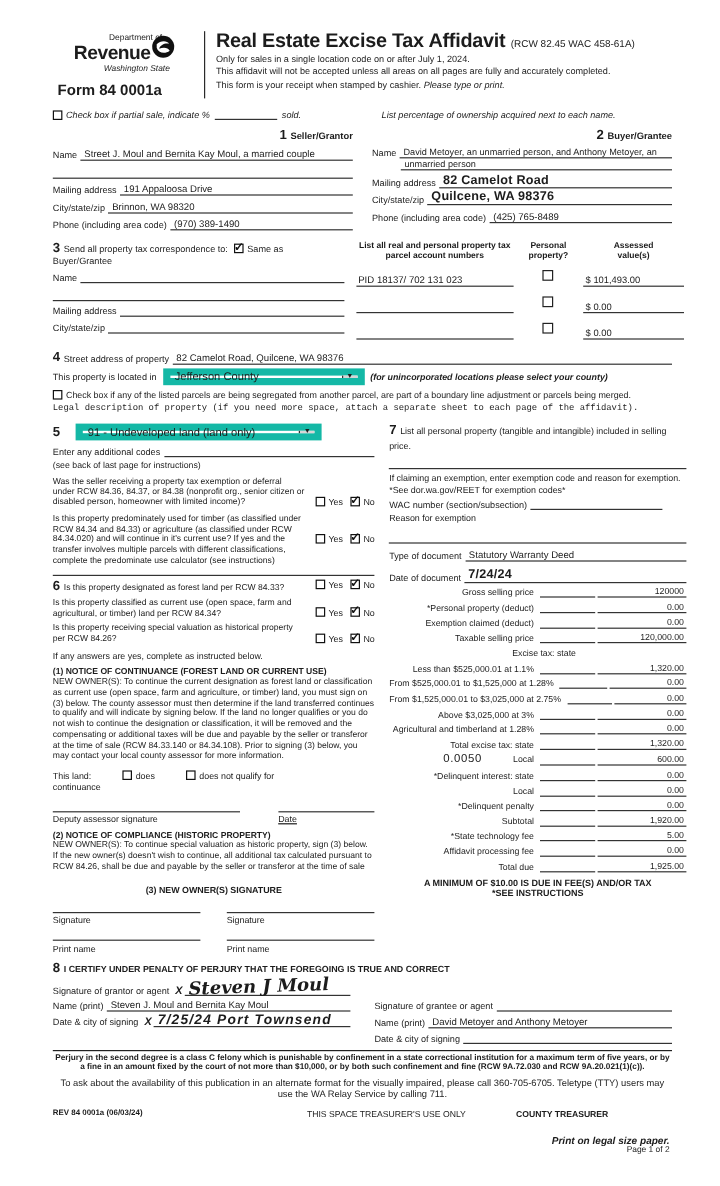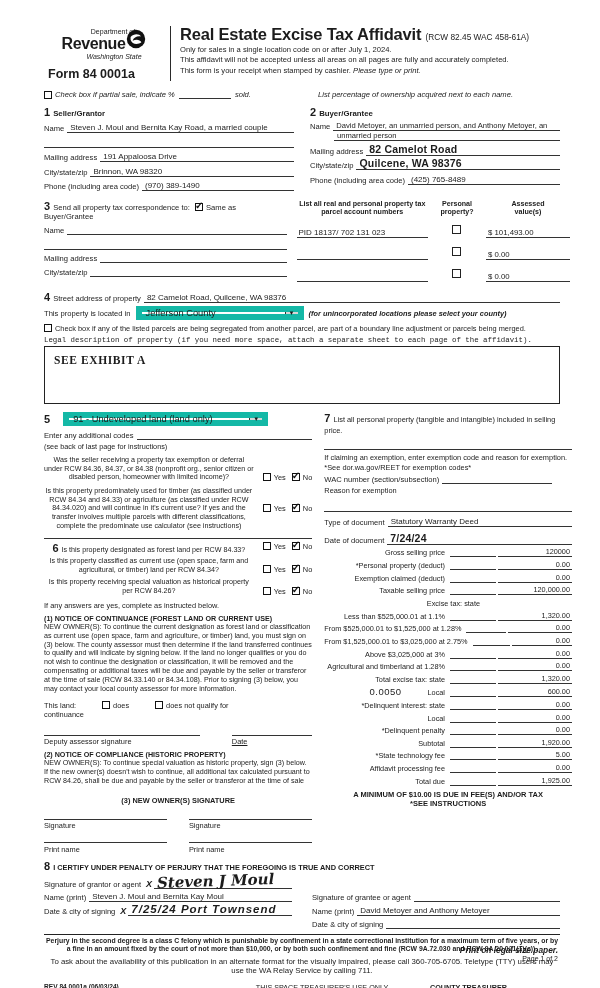--- a/index.html
+++ b/index.html
@@ -23,21 +23,21 @@
   .hdr-note { font-size:7.6px; margin-top:1.5px; }
   .it { font-style:italic; }
   .cb { display:inline-block; width:8px; height:8px; border:1.1px solid #111; background:#fff;
         vertical-align:-1px; margin-right:3px; position:relative; flex:0 0 auto; }
   .cb.checked::after { content:"\2713"; position:absolute; left:-1px; top:-4px; font-size:10px; font-weight:bold; color:#111; }
   .partial-row { display:flex; margin-top:9px; font-size:7.6px; align-items:flex-end;font-style:italic; }
   .partial-left { display:flex; align-items:flex-end; width:50%; }
   .short-line { display:inline-block; width:52px; border-bottom:1px solid #333; margin:0 4px; height:8px; }
   .partial-right { width:50%; padding-left:16px; }
   .grid2 { display:grid; grid-template-columns:1fr 1fr; column-gap:16px; }
-  .sec-head { font-size:7.8px; font-weight:bold; margin:7px 0 1px; }
+  .sec-head { font-size:7.8px; font-weight:bold; margin:7px 0 1px;text-align:right; }
   .sec-no { font-size:11px; font-weight:bold; margin-right:3px; }
   .frow { display:flex; align-items:flex-end; font-size:7.6px; margin-top:4.5px; }
   .flabel { white-space:nowrap; margin-right:3px; }
   .fline { flex:1; border-bottom:1px solid #333; min-height:9px; padding:0 3px; font-size:8px; }
   .blankline { border-bottom:1px solid #333; min-height:9px; margin-top:6px; }
   .typed { font-weight:bold; font-size:10.5px; letter-spacing:0.2px; }
   .grid32 { display:grid; grid-template-columns:47% 53%; column-gap:10px; margin-top:9px; }
   .p-head { display:flex; font-size:7.1px; font-weight:bold; text-align:center; line-height:1.15; }
   .p-head .c1 { flex:1; } .p-head .c2 { width:58px; } .p-head .c3 { width:84px; }
   .prow { display:flex; align-items:flex-end; margin-top:4px; }
@@ -53,21 +53,21 @@
               font-size:6px; display:flex; align-items:center; justify-content:center; }
   .county-note { font-size:7.4px; font-weight:bold; font-style:italic; }
   .cbrow { display:flex; align-items:flex-start; margin-top:4px; font-size:7.4px; }
   .legal-box { border:1.2px solid #222; height:58px; padding:7px 9px; margin-top:2px; }
   .legal-text { font-family:"Liberation Serif", serif; font-weight:bold; font-size:11.5px; letter-spacing:0.6px; }
   .gridmid { display:grid; grid-template-columns:52% 48%; column-gap:12px; margin-top:8px; }
   .s5-head { display:flex; align-items:center; }
   .dropdown.wide { width:205px; }
   .dropdown.wide .dd-val { flex:1; }
   .small-note { font-size:7.3px; margin-top:2px; }
-  .qrow { display:flex; margin-top:5px;text-align:center; }
+  .qrow { display:flex; margin-top:5px; }
   .qtext { flex:1; font-size:7.15px; line-height:1.22; padding-right:5px; }
   .yn { white-space:nowrap; font-size:7.4px; align-self:flex-end; }
   .yn .cb { margin-left:4px; }
   .yn.top { align-self:flex-start; }
   .divline { border-top:1px solid #333; margin-top:7px; }
   .note-title { font-size:7.15px; font-weight:bold; margin-top:5px; }
   .note-text { font-size:7.15px; line-height:1.24; }
   .land-row { display:flex; font-size:7.4px; margin-top:7px; }
   .land-row .seg { margin-right:26px; white-space:nowrap; }
   .under-pair { display:flex; justify-content:space-between; margin-top:16px; }
@@ -143,21 +143,21 @@
       <span>sold.</span>
     </div>
     <div class="partial-right">List percentage of ownership acquired next to each name.</div>
   </div>
 
   <div class="grid2">
     <div>
       <div class="sec-head"><span class="sec-no">1</span><span>Seller/Grantor</span></div>
       <div class="frow">
           <span class="flabel">Name</span>
-          <span class="fline">Steven J. Moul and Bernita Kay Road, a married couple</span>
+          <span class="fline">Street J. Moul and Bernita Kay Moul, a married couple</span>
         </div>
       <div class="blankline"></div>
       <div class="frow">
           <span class="flabel">Mailing address</span>
           <span class="fline">191 Appaloosa Drive</span>
         </div>
       <div class="frow">
           <span class="flabel">City/state/zip</span>
           <span class="fline">Brinnon, WA 98320</span>
         </div>
@@ -243,23 +243,20 @@
         <span class="dd-val" style="flex:1;">Jefferson County</span>
         <span class="dd-arrow">▼</span>
       </span>
       <span class="county-note">(for unincorporated locations please select your county)</span>
     </div>
     <div class="cbrow">
       <span class="cb"></span>
       <span>Check box if any of the listed parcels are being segregated from another parcel, are part of a boundary line adjustment or parcels being merged.</span>
     </div>
     <div style="font-size:7.4px; margin-top:3px;font-family:Liberation Mono, monospace;">Legal description of property (if you need more space, attach a separate sheet to each page of the affidavit).</div>
-    <div class="legal-box">
-      <span class="legal-text">SEE EXHIBIT A</span>
-    </div>
   </div>
 
   <div class="gridmid">
 
     <div>
       <div class="s5-head">
         <span class="sec-no" style="margin-right:8px;">5</span>
         <span class="dropdown wide">
           <span class="dd-val">91 - Undeveloped land (land only)</span>
           <span class="dd-arrow">▼</span>

